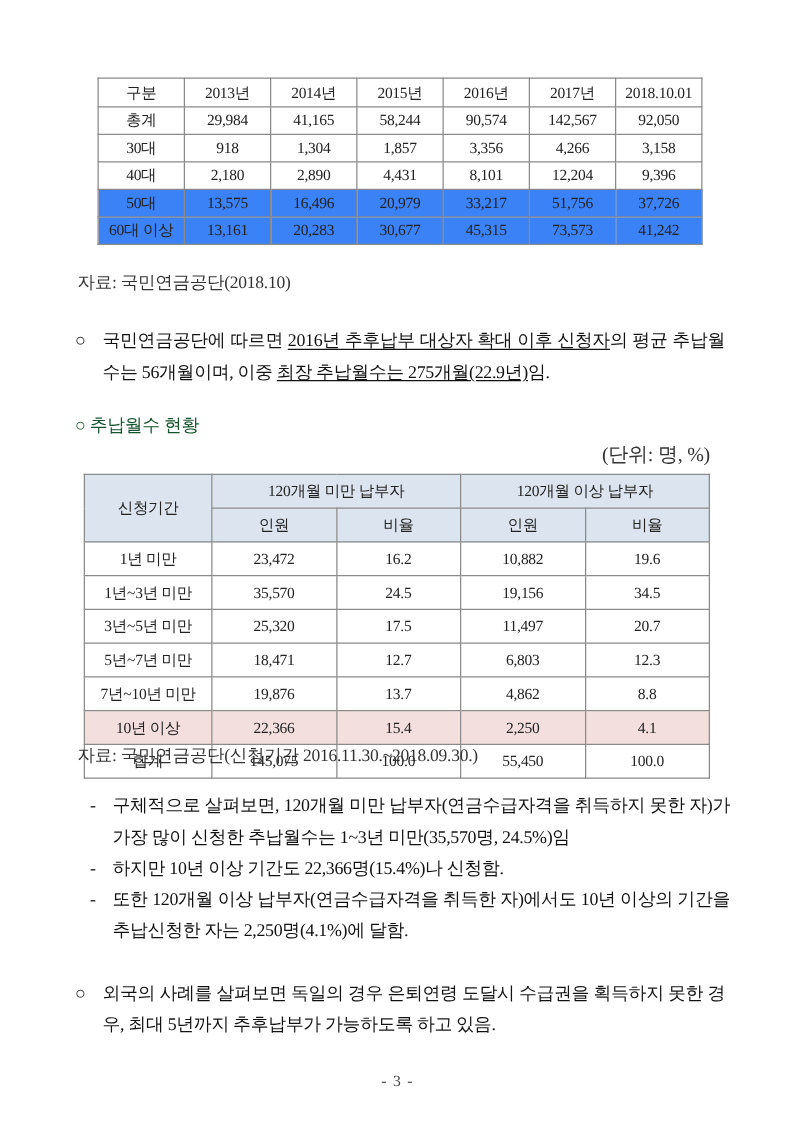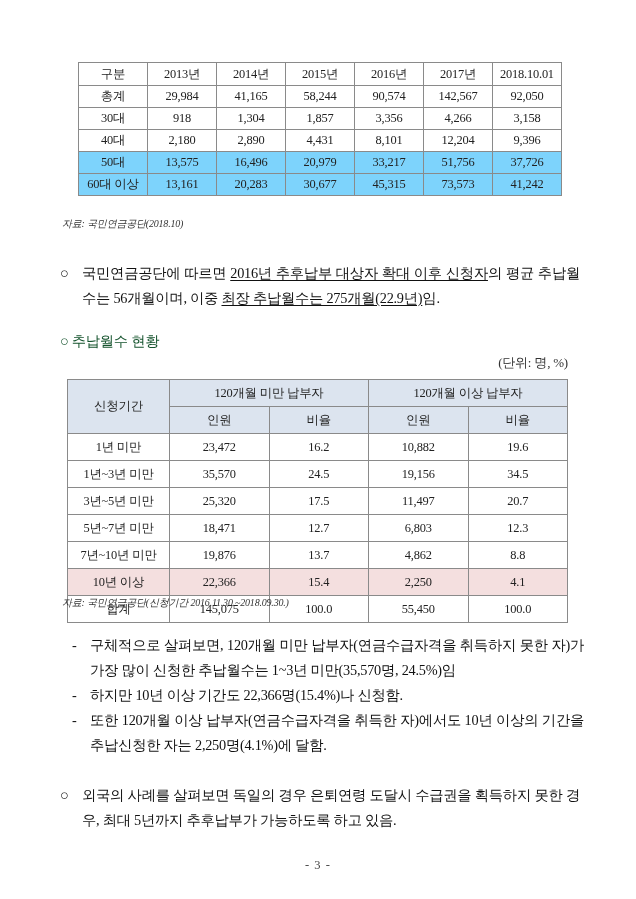--- a/index.html
+++ b/index.html
@@ -43,55 +43,54 @@
   
   #table-age {
     position: absolute;
     left: 78px;
     top: 62px;
     width: 484px;
   }
   #table-age td { height: 21px; }
   #table-age tr.head td { height: 22px; margin-left: 24px; }
   #table-age .col-label { width: 68px; }
-  #table-age .row-hl td { background: #7dd3fc; }
+  #table-age .row-hl td { background: #3b82f6; }
 
   
   #table-months {
     position: absolute;
     left: 67px;
     top: 379px;
     width: 501px;
   }
   #table-months td { height: 26px; }
   #table-months td.hdr {
     background: #dce4ef;
     font-weight: normal;
   }
   #table-months .col-period { width: 101px; }
   #table-months .col-num    { width: 100px; }
   #table-months .row-hl td { background: #f4dfdf; }
 
   
   .src-note {
     position: absolute;
-    font-size: 10px;
+    font-size: 14px;
     color: #333;
     letter-spacing: -0.2px;
     white-space: nowrap;
-    font-style: italic;
   }
   #src-note-1 { left: 62px; top: 217px; }
   #src-note-2 { left: 62px; top: 596px; }
 
   .unit-note {
     position: absolute;
     right: 68px;
     top: 354px;
-    font-size: 13px;
+    font-size: 16px;
     color: #333;
     letter-spacing: -0.2px;
   }
 
   .para {
     position: absolute;
     font-size: 14.3px;
     line-height: 25px;
     color: #111;
     letter-spacing: -0.25px;

